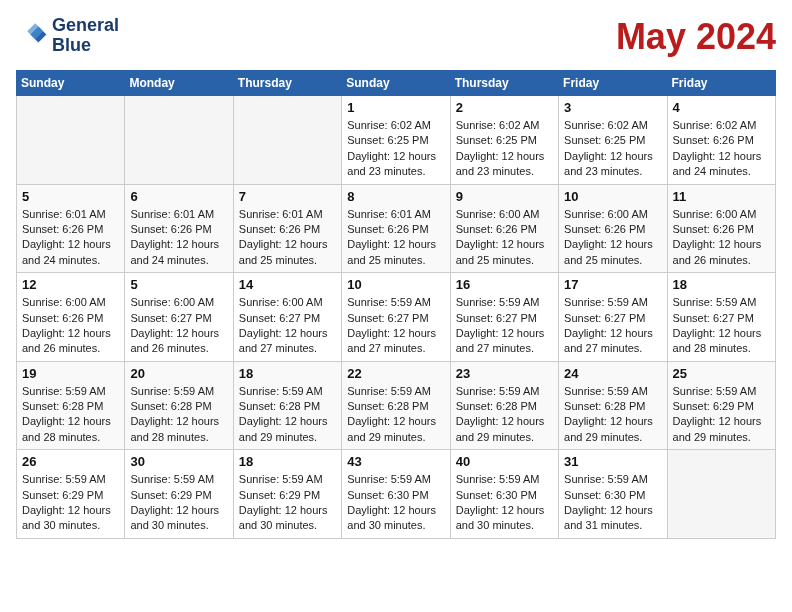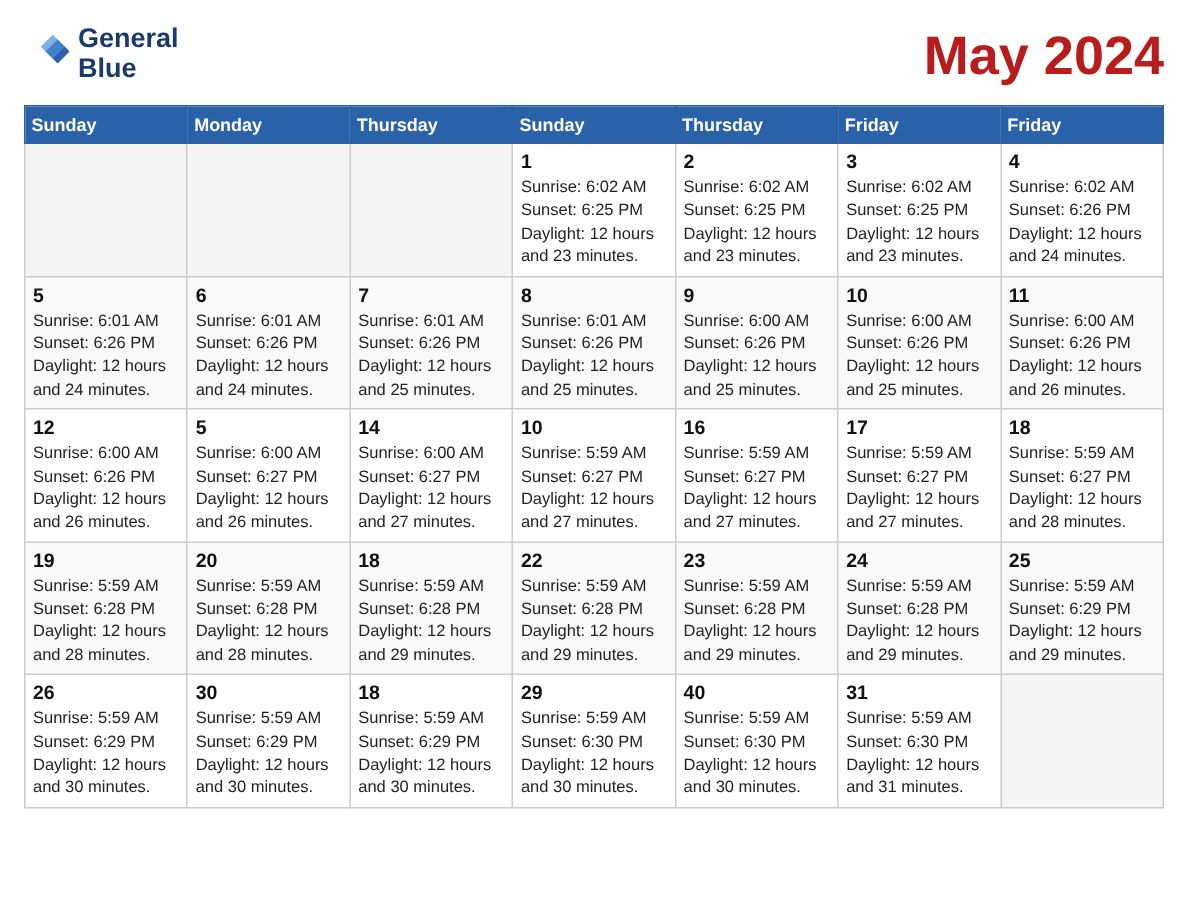--- a/index.html
+++ b/index.html
@@ -320,21 +320,21 @@
 and 30 minutes.</div>
         </td>
         <td>
           <div class="day-num">18</div>
           <div class="day-info" style="white-space: pre-line;">Sunrise: 5:59 AM
 Sunset: 6:29 PM
 Daylight: 12 hours
 and 30 minutes.</div>
         </td>
         <td>
-          <div class="day-num">29</div>
+          <div class="day-num">43</div>
           <div class="day-info" style="white-space: pre-line;">Sunrise: 5:59 AM
 Sunset: 6:30 PM
 Daylight: 12 hours
 and 30 minutes.</div>
         </td>
         <td>
           <div class="day-num">40</div>
           <div class="day-info" style="white-space: pre-line;">Sunrise: 5:59 AM
 Sunset: 6:30 PM
 Daylight: 12 hours

